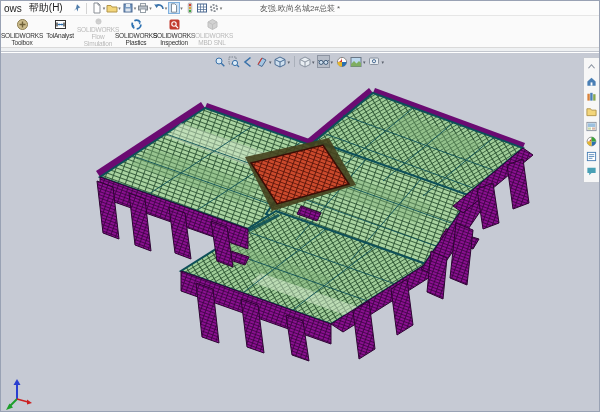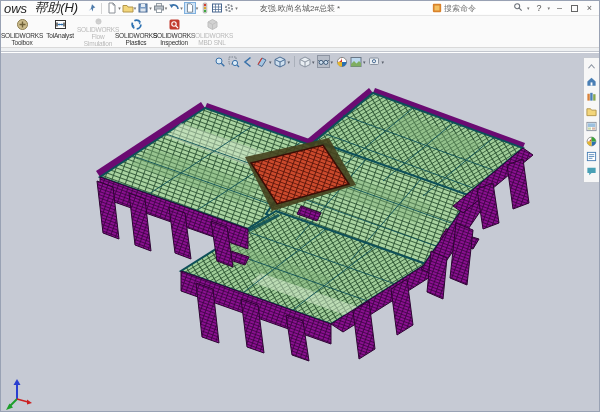--- a/index.html
+++ b/index.html
@@ -2,21 +2,21 @@
 <html><head>
 <meta charset="utf-8">
 <style>
   * { margin:0; padding:0; box-sizing:border-box; }
   html,body { width:600px; height:412px; font-family:"Liberation Sans", sans-serif; background:#e8e8e8; }
   .window { position:relative; width:600px; height:412px; background:#ffffff; border:1px solid #99a2b4; overflow:hidden; }
 
   
   .titlebar { height:15px; display:flex; align-items:center; background:#fcfcfc; border-bottom:1px solid #e6e6e6; position:relative; font-size:9px; color:#333; }
   .menu { display:flex; align-items:center; gap:7px; padding-left:3px; white-space:nowrap; z-index:2; }
-  .menu-item { font-size:13px; color:#222;font-style:italic; }
+  .menu-item { font-size:10px; color:#222; }
   .pin { width:10px; height:10px; margin-left:2px; }
   .qa-sep { width:1px; height:11px; background:#d4d4d4; margin:0 4px; }
   .qa { display:flex; align-items:center; gap:0; z-index:2; }
   .qa .ic { width:12px; height:12px; display:inline-flex; align-items:center; justify-content:center; }
   .qa .ic.hl { background:#cfe3f6; border:1px solid #7fb0de; }
   .dd { font-size:5px; color:#777; margin:0 1px 0 0; }
   .wtitle { position:absolute; left:0; right:0; text-align:center; font-size:8px; color:#555; z-index:1; }
   .tb-right { margin-left:auto; display:flex; align-items:center; gap:2px; padding-right:3px; z-index:2; }
   .searchbox { display:flex; align-items:center; gap:2px; width:78px; height:12px; background:#fff; }
   .searchbox input { border:none; outline:none; width:58px; font-size:8px; color:#444; font-family:"Liberation Sans",sans-serif; background:transparent; }
@@ -119,39 +119,20 @@
         </span>
       <span class="ic">
           <svg width="12" height="12" viewBox="0 0 12 12">
             <circle cx="6" cy="6" r="3.2" fill="none" stroke="#8a8f96" stroke-width="1.8" stroke-dasharray="2 1.3"></circle>
             <circle cx="6" cy="6" r="1.1" fill="#8a8f96"></circle>
           </svg>
         </span>
         <span class="dd">▾</span>
     </div>
     <div class="wtitle">友强.欧尚名城2#总装 *</div>
-    <div class="tb-right">
-      <div class="searchbox">
-        <svg width="10" height="10" viewBox="0 0 12 12">
-            <rect x="1" y="1" width="10" height="10" rx="1" fill="#d9822b"></rect>
-            <rect x="3" y="3" width="6" height="6" fill="#f4c063"></rect>
-          </svg>
-        <input type="text" placeholder="搜索命令" style="">
-      </div>
-      <span class="ctl"><svg width="10" height="10" viewBox="0 0 12 12">
-            <circle cx="5" cy="5" r="3" fill="none" stroke="#6b7078" stroke-width="1.3"></circle>
-            <path d="M7.4 7.4l3 3" stroke="#6b7078" stroke-width="1.3"></path>
-          </svg></span>
-        <span class="dd">▾</span>
-      <span class="ctl">?</span>
-        <span class="dd">▾</span>
-      <span class="ctl">–</span>
-      <span class="restore-box"></span>
-      <span class="ctl">×</span>
-    </div>
   </div>
 
   <div class="tabsrow">
     <div class="addin">
       <svg class="aicon" viewBox="0 0 13 13">
           <circle cx="6.5" cy="6.5" r="5" fill="#cdbd8e" stroke="#8d7d4e"></circle>
           <path d="M3.5 6.5h6M6.5 3.5v6" stroke="#6e6038" stroke-width="1.4"></path>
         </svg>
       <span>SOLIDWORKS Toolbox</span>
     </div>

